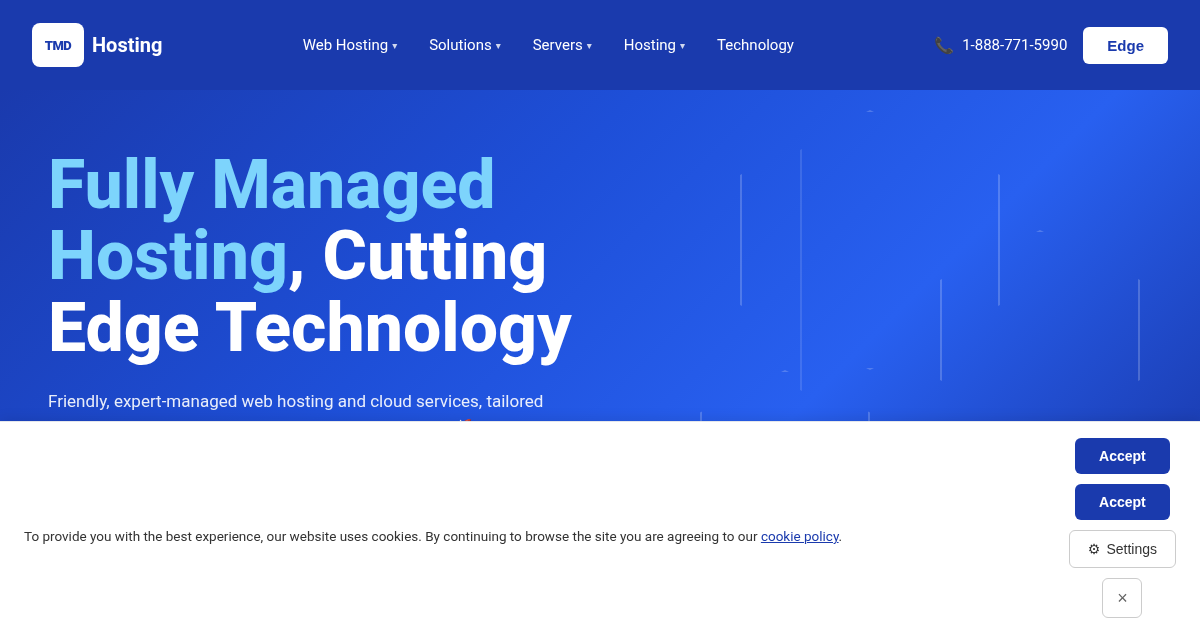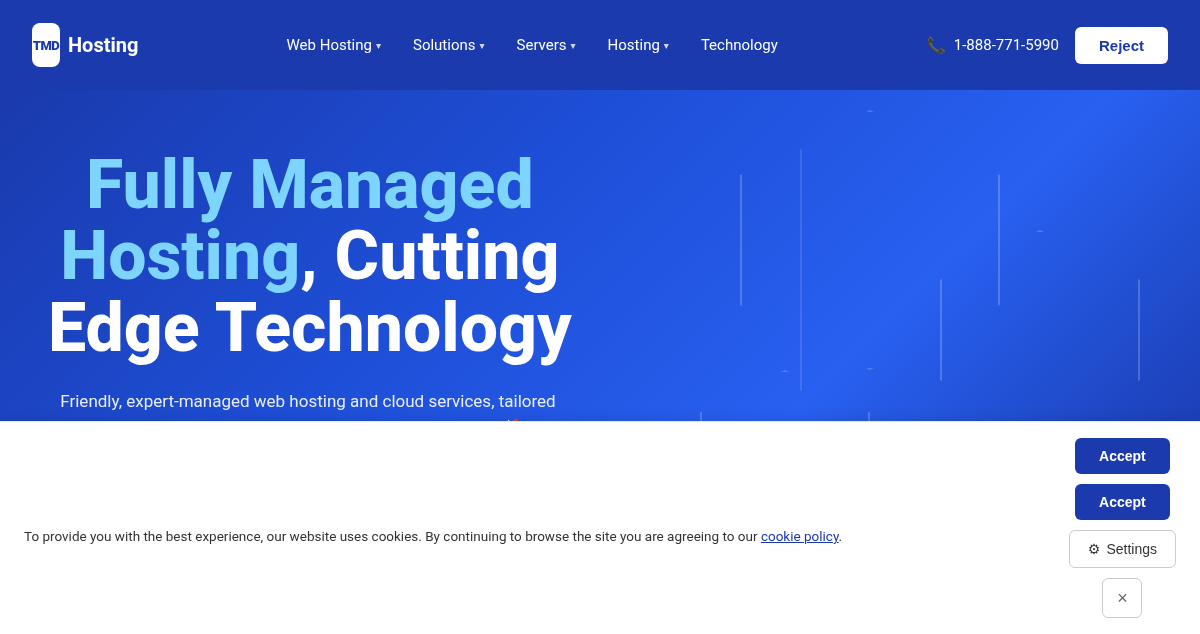--- a/index.html
+++ b/index.html
@@ -18,21 +18,21 @@
     }
     .logo-area {
       display: flex;
       align-items: center;
       gap: 8px;
       cursor: pointer;
     }
     .logo-badge {
       background: white;
       border-radius: 8px;
-      width: 28px;
+      width: 52px;
       height: 44px;
       display: flex;
       align-items: center;
       justify-content: center;
       font-weight: 900;
       font-size: 13px;
       color: #1a3aad;
       letter-spacing: -0.5px;
     }
     .logo-text {
@@ -90,21 +90,20 @@
 
     
     .hero {
       background: linear-gradient(135deg, #1a3aad 0%, #1e4fd8 40%, #2860f0 70%, #1a3aad 100%);
       height: 400px;
       position: relative;
       overflow: hidden;
       display: flex;
       align-items: flex-start;
       padding: 60px 0 0 48px;
-      text-align: center;
     }
     .hero-content {
       max-width: 620px;
       position: relative;
       z-index: 2;
     }
     .hero-title {
       font-size: 68px;
       font-weight: 800;
       line-height: 1.05;
@@ -314,21 +313,21 @@
         <span>Technology</span>
       </a>
     </li>
   </ul>
 
   <div class="nav-right">
     <div class="phone-area">
       <span class="phone-icon">📞</span>
       <span>1-888-771-5990</span>
     </div>
-    <button class="login-btn">Reject</button>
+    <button class="login-btn">Edge</button>
   </div>
 </nav>
 
 <section class="hero">
   <div class="hero-content">
     <h1 class="hero-title">
       <span class="highlight">Fully Managed<br>Hosting</span><span>, Cutting<br>Edge Technology</span>
     </h1>
     <p class="hero-subtitle">
       Friendly, expert-managed web hosting and cloud services, tailored<br>

